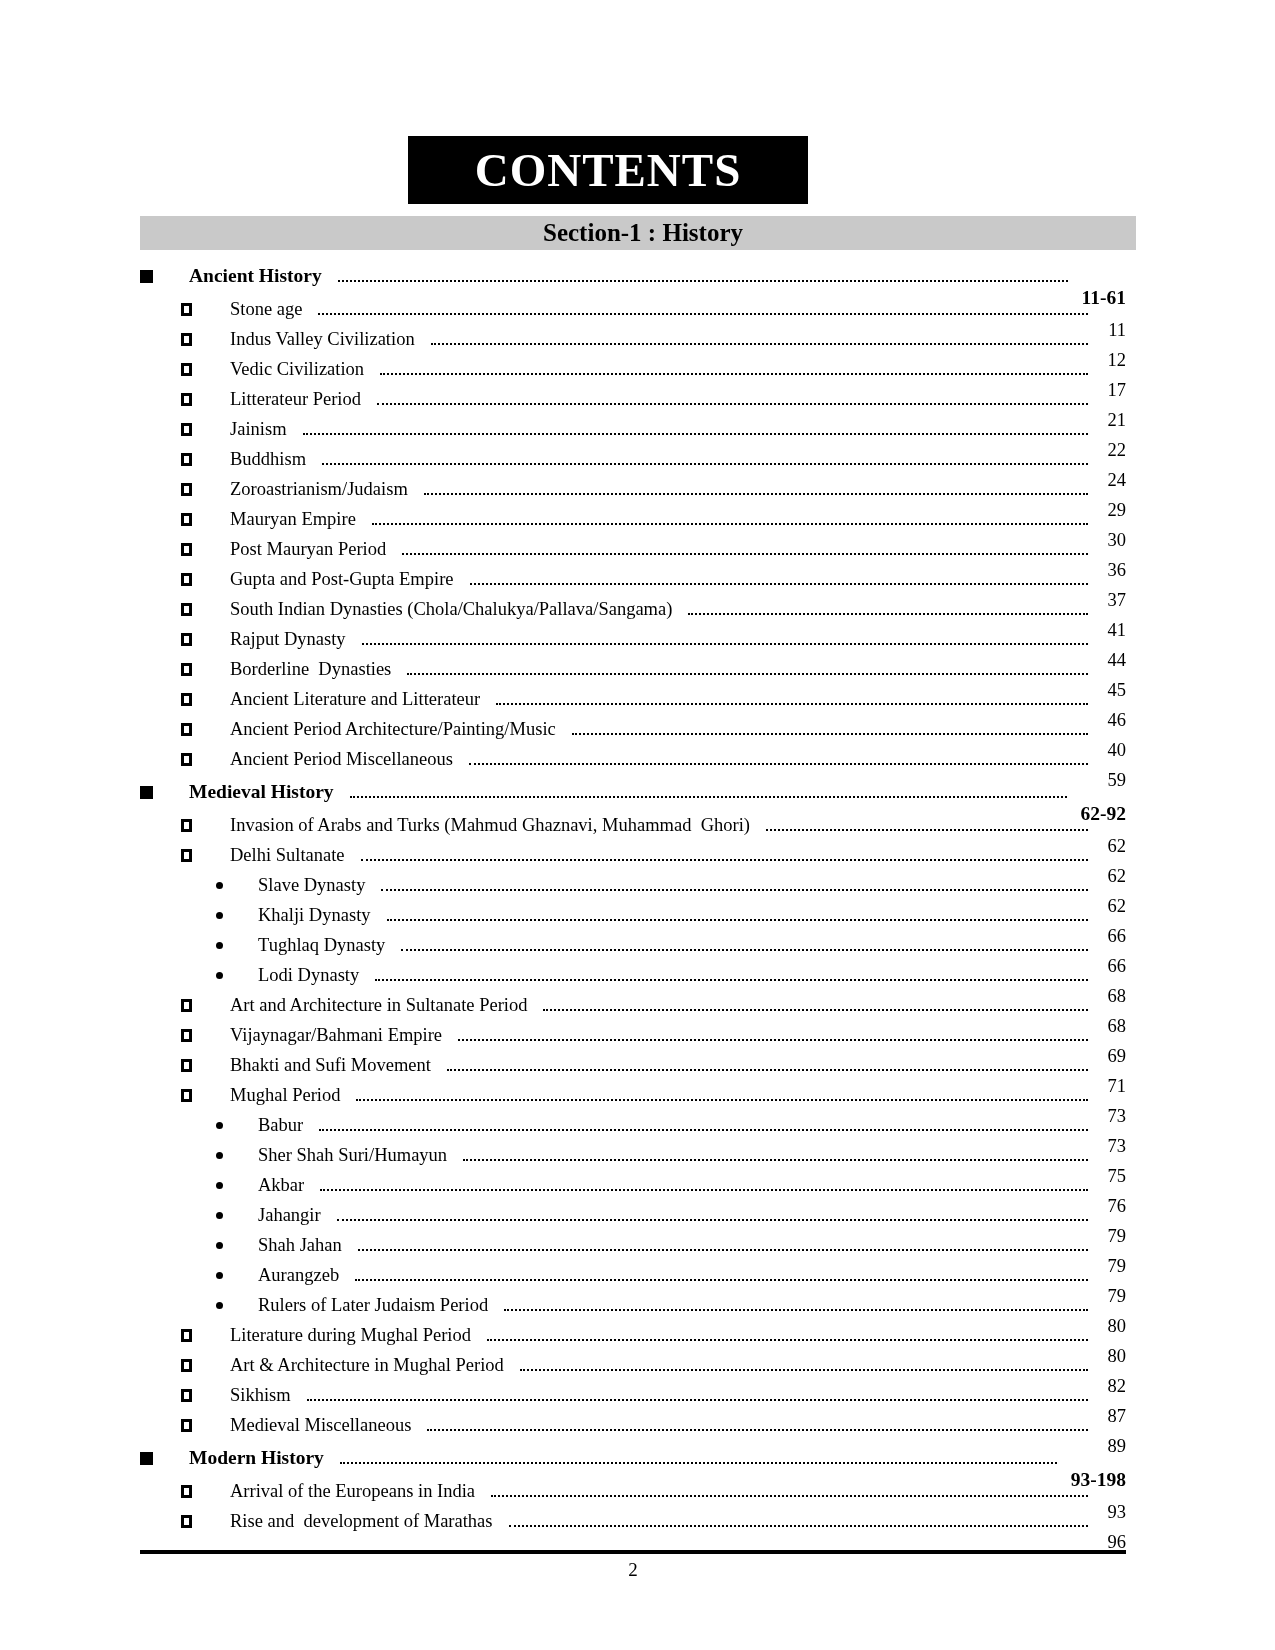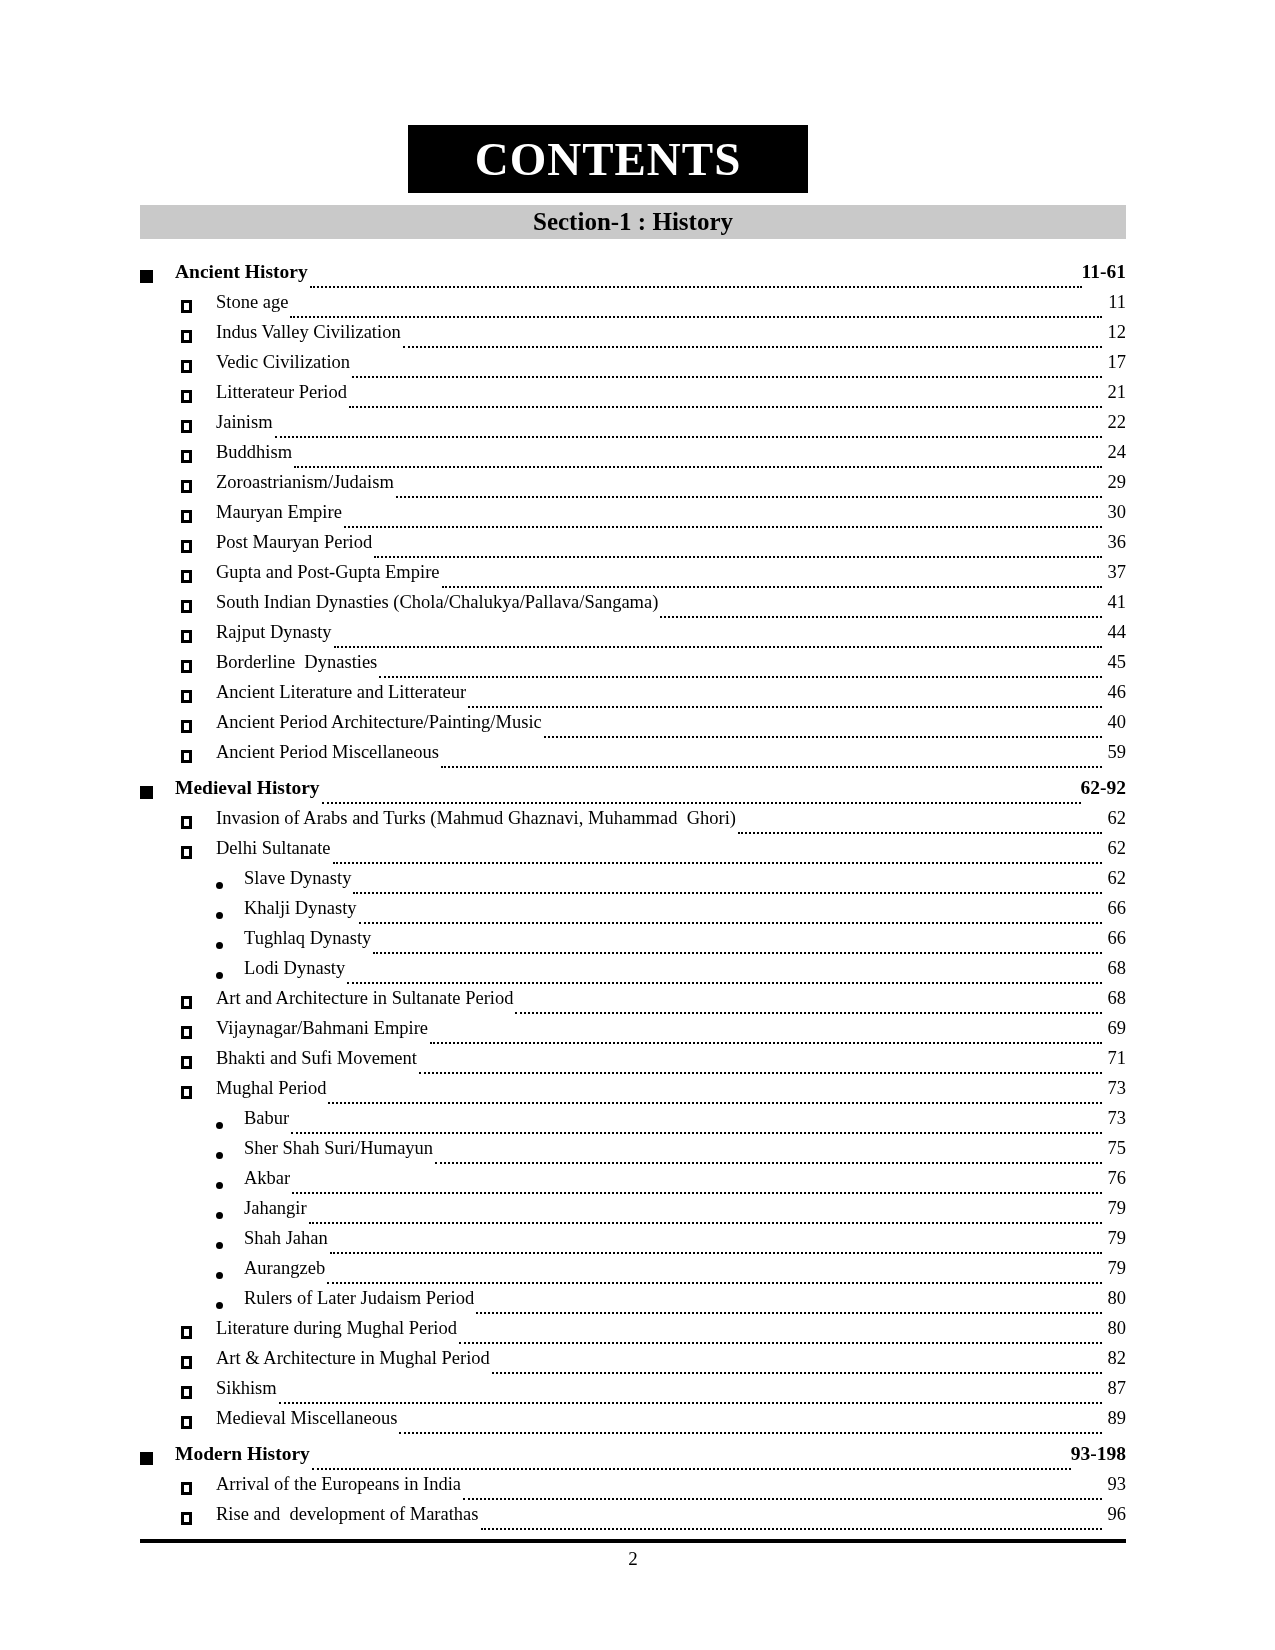--- a/index.html
+++ b/index.html
@@ -3,45 +3,45 @@
 <meta charset="utf-8">
 <style>
   html,body { margin:0; padding:0; background:#ffffff; }
   body {
     width:1275px; height:1650px;
     font-family:"Liberation Serif", serif;
     color:#000;
     position:relative;
     overflow:hidden;
   }
-  .content { position:absolute; left:140px; top:5px; width:986px; }
+  .content { position:absolute; left:140px; top:16px; width:986px; }
 
   
   .title-box {
     margin-top:120px; margin-left:268px;
     width:400px; height:68px;
     background:#000;
     display:flex; align-items:center; justify-content:center;
   }
   .title-box .title-text {
     color:#fff; font-size:47px; font-weight:bold; letter-spacing:1px;
     line-height:1;
   }
 
   
   .section-banner {
     margin-top:12px; height:34px; width:100%;
     background:#c9c9c9;
-    display:flex; align-items:center; justify-content:center;
+    display:flex; align-items:center; justify-content:center;padding-left:10px;
   }
   .section-banner .section-text { font-size:25px; font-weight:bold; }
 
   
   .toc { margin-top:8px; }
-  .row { display:flex; align-items:flex-end; height:30px; font-size:18.5px; }
+  .row { display:flex; align-items:center; height:30px; font-size:18.5px;gap:14px; }
   .row.lvl1 { font-weight:bold; height:36px; font-size:19.5px; }
 
   .bullet { flex:none; display:inline-block; }
   .lvl1 .bullet { width:13px; height:13px; background:#000; margin-right:22px; }
   .lvl2 .bullet { width:5px; height:7px; border:3px solid #000; margin-left:41px; margin-right:24px; }
   .lvl3 .bullet { width:7px; height:7px; border-radius:50%; background:#000; margin-left:76px; margin-right:21px; }
 
   .label { white-space:pre; flex:none; }
   .dots {
     flex:1; min-width:12px; height:0;

